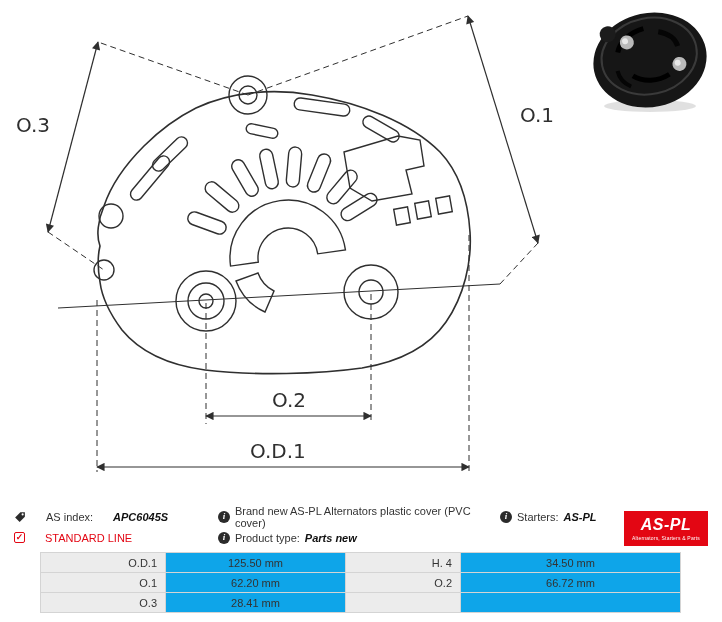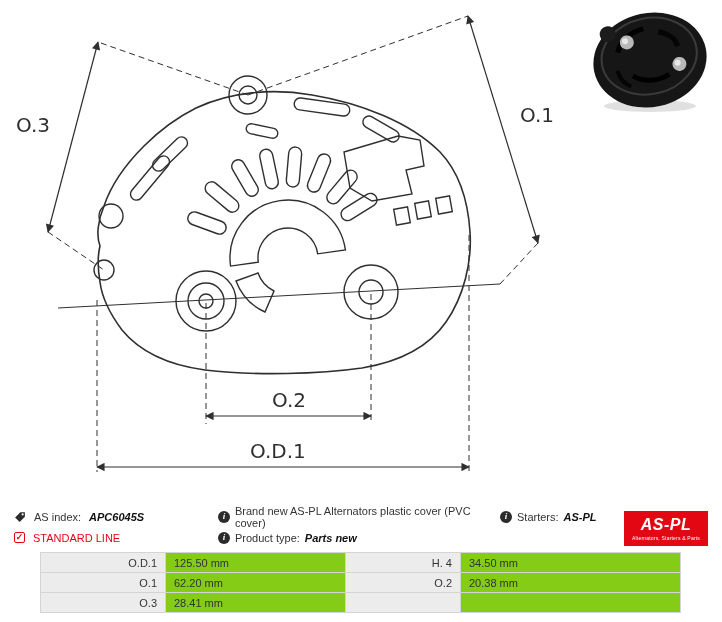--- a/index.html
+++ b/index.html
@@ -10,21 +10,21 @@
   
   .drawing{position:absolute;top:0;left:0;}
   .drawing text{
     font-family:"DejaVu Sans",sans-serif;font-size:20px;fill:#2f2f2f;
   }
   
   .photo{position:absolute;top:6px;right:8px;}
   
   .info{position:absolute;left:14px;top:508px;width:694px;font-size:11px;}
   .info-row{display:flex;align-items:center;height:17px;margin-bottom:4px;}
-  .col-a{width:204px;display:flex;align-items:center;gap:8px;}
+  .col-a{width:204px;display:flex;align-items:center;gap:20px;}
   .col-b{width:282px;display:flex;align-items:center;gap:5px;}
   .col-c{width:150px;display:flex;align-items:center;gap:5px;}
   .info b{color:#111;font-style:italic;}
   .standard{color:#e30613;font-weight:normal;}
   .info-icon{
     width:12px;height:12px;min-width:12px;border-radius:50%;background:#2b2b2b;color:#fff;
     font-size:9px;font-weight:bold;font-style:italic;display:inline-flex;align-items:center;
     justify-content:center;font-family:"Liberation Serif",serif;line-height:1;
   }
   .check-icon{
@@ -41,21 +41,21 @@
   .aspl-logo .sub{font-size:5px;letter-spacing:.2px;}
   
   .spec-table{
     position:absolute;left:40px;top:552px;width:640px;border-collapse:collapse;
     font-size:11px;table-layout:fixed;
   }
   .spec-table td{
     border:1px solid #d4d4d4;height:19px;padding:0 8px;overflow:hidden;white-space:nowrap;
   }
   .spec-table td.k{background:#ececec;text-align:right;color:#333;}
-  .spec-table td.v{background:#84cc16;color:#333;}
+  .spec-table td.v{background:#0ea5e9;text-align:center;color:#333;}
 </style>
 </head>
 <body>
 
 <svg class="drawing" width="722" height="505" viewBox="0 0 722 505">
   <defs>
     <marker id="arrow" viewBox="0 0 10 10" refX="9" refY="5" markerWidth="9" markerHeight="7" orient="auto-start-reverse">
       <path d="M0,0 L10,5 L0,10 z" fill="#2f2f2f"></path>
     </marker>
   </defs>
@@ -214,21 +214,21 @@
     <tr>
       <td class="k">O.D.1</td>
       <td class="v">125.50 mm</td>
       <td class="k">H. 4</td>
       <td class="v">34.50 mm</td>
     </tr>
     <tr>
       <td class="k">O.1</td>
       <td class="v">62.20 mm</td>
       <td class="k">O.2</td>
-      <td class="v">20.38 mm</td>
+      <td class="v">66.72 mm</td>
     </tr>
     <tr>
       <td class="k">O.3</td>
       <td class="v">28.41 mm</td>
       <td class="k"></td>
       <td class="v"></td>
     </tr>
   </tbody>
 </table>
 

